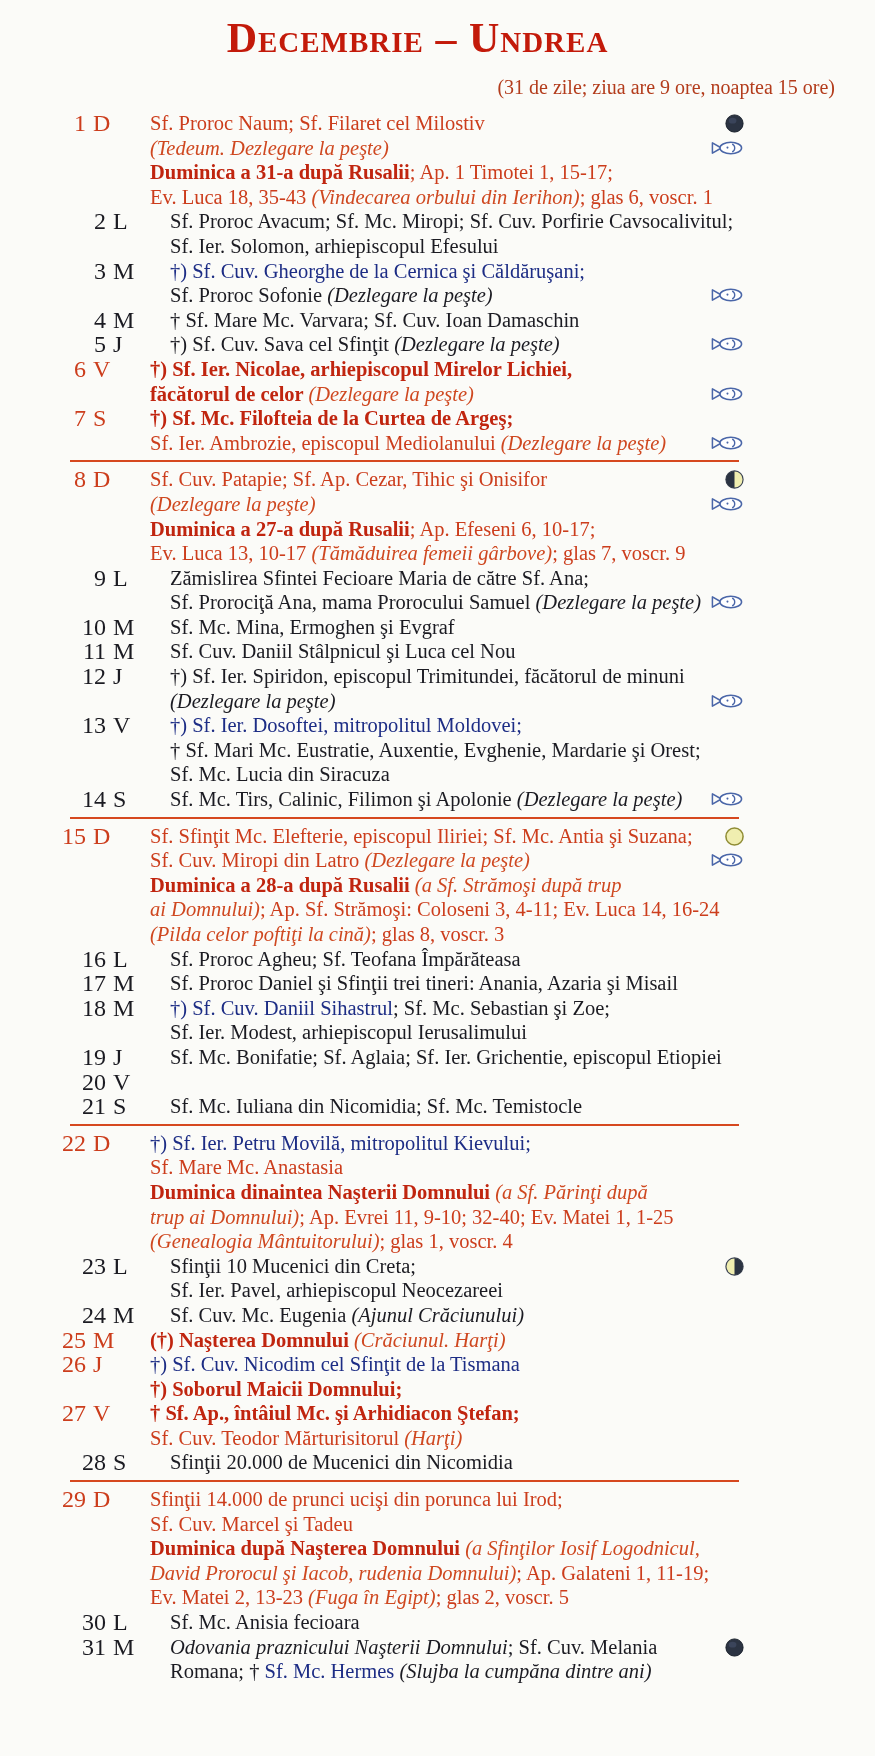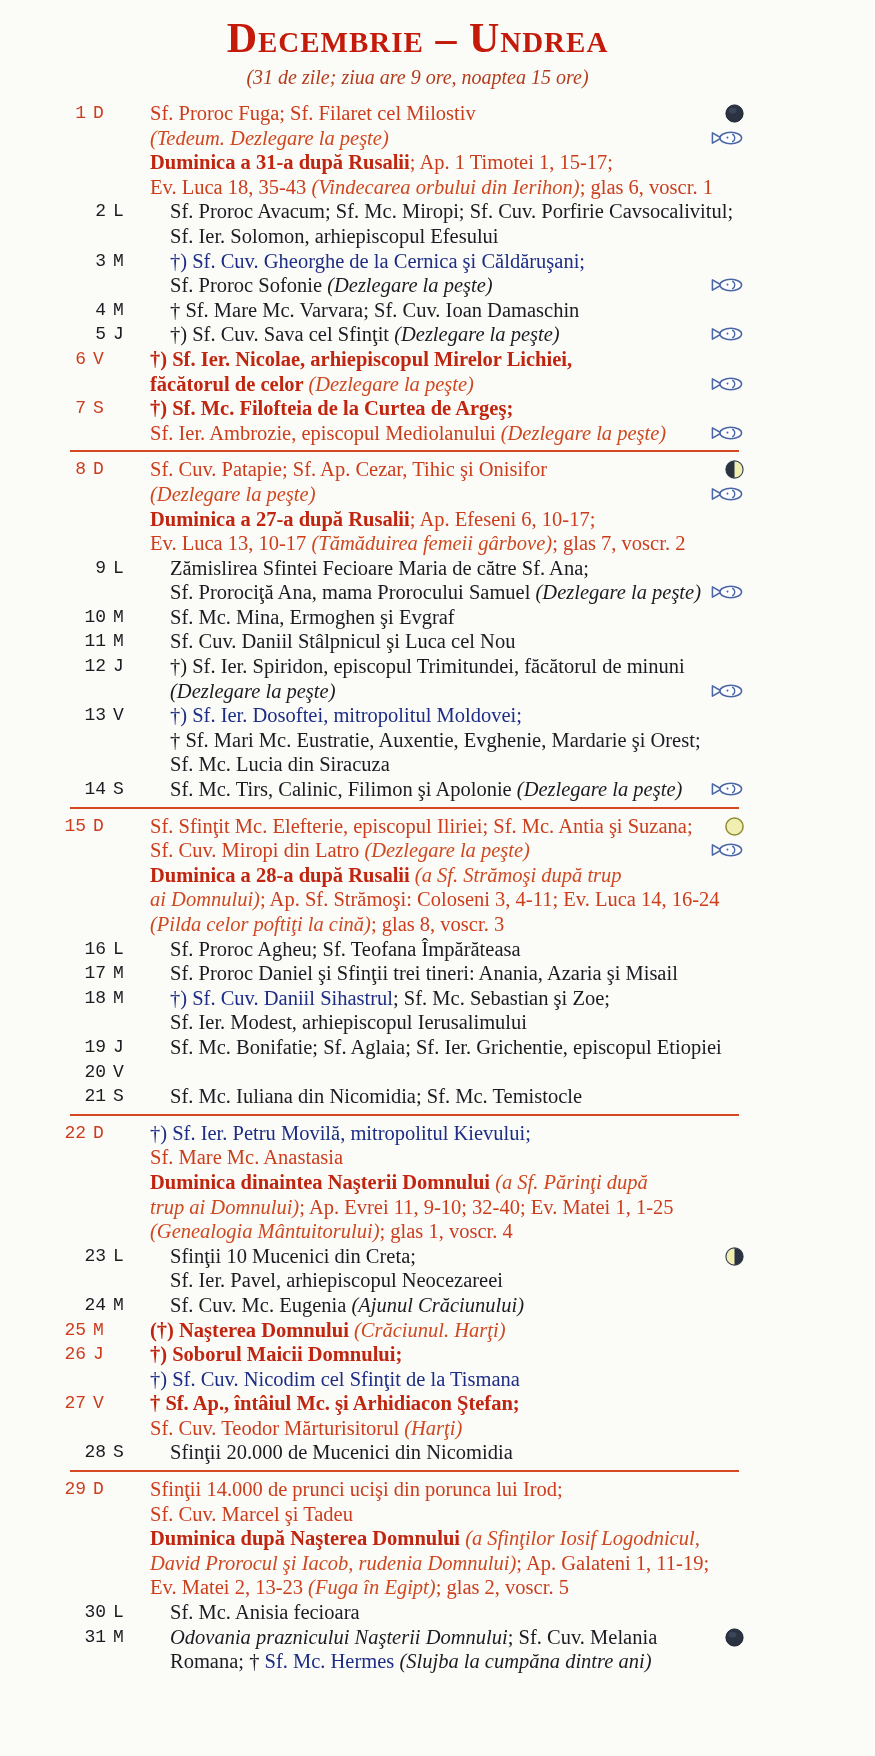--- a/index.html
+++ b/index.html
@@ -14,38 +14,37 @@
   header{ text-align:center; padding-top:14px; }
   h1{
     margin:0;
     font-variant:small-caps;
     font-weight:bold;
     font-size:42px;
     letter-spacing:1px;
     color:var(--title-red);
   }
   .subtitle{
-    margin-top:4px;
-    font-style:italic;
+    margin-top:14px;
     font-size:20px;
     color:var(--sub-red);
+    text-align:right;
   }
   main{ margin-top:12px; }
   .row{
     display:flex;
     padding-left:58px;
     padding-right:84px;
   }
   .day{
     flex:none;
     width:92px;
-    font-size:18px;
+    font-size:24px;
     line-height:24.6px;
     white-space:nowrap;
-    font-family:Liberation Mono, monospace;
   }
   .day .num{ display:inline-block; width:28px; text-align:right; }
   .day .dow{ margin-left:7px; }
   .day.red{ color:var(--red); }
   .day.black{ color:var(--black);margin-left:20px; }
   .lines{ flex:1; min-width:0; }
   .line{
     position:relative;
     font-size:20.5px;
     line-height:24.6px;
@@ -75,21 +74,21 @@
 
 <div class="page">
   <header>
     <h1>Decembrie – Undrea</h1>
     <div class="subtitle">(31 de zile; ziua are 9 ore, noaptea 15 ore)</div>
   </header>
   <main id="entries">
       <div class="row">
         <div class="day red"><span class="num">1</span><span class="dow">D</span></div>
         <div class="lines">
-          <div class="line"><span class="s-r">Sf. Proroc Fuga; Sf. Filaret cel Milostiv</span><svg viewBox="0 0 22 22" class="icon-moon">
+          <div class="line"><span class="s-r">Sf. Proroc Naum; Sf. Filaret cel Milostiv</span><svg viewBox="0 0 22 22" class="icon-moon">
               <circle cx="11" cy="11" r="9" fill="#2b3342" stroke="#131a26" stroke-width="1"></circle>
               <ellipse cx="9" cy="8" rx="4" ry="3" fill="#44506a" opacity="0.6"></ellipse>
             </svg></div>
           <div class="line"><span class="s-ri">(Tedeum. Dezlegare la peşte)</span><svg viewBox="0 0 34 16" class="icon-fish">
               <path d="M11 8 L1.5 2.5 L1.5 13.5 Z" fill="none" stroke="#4a66a8" stroke-width="1.6" stroke-linejoin="round"></path>
               <ellipse cx="21" cy="8" rx="11.5" ry="6" fill="#ffffff" stroke="#4a66a8" stroke-width="1.6"></ellipse>
               <path d="M22.5 3.8 A4.6 4.6 0 0 1 22.5 12.2" fill="none" stroke="#4a66a8" stroke-width="1.4"></path>
               <circle cx="17.5" cy="7.6" r="1.1" fill="#4a66a8"></circle>
             </svg></div>
           <div class="line"><span class="s-rb">Duminica a 31-a după Rusalii</span><span class="s-r">; Ap. 1 Timotei 1, 15-17;</span></div>
@@ -164,21 +163,21 @@
               <circle cx="11" cy="11" r="9" fill="#f0eeb0" stroke="#3a4252" stroke-width="1.2"></circle>
               <path d="M11 2 A9 9 0 0 0 11 20 Z" fill="#2b3342"></path>
             </svg></div>
           <div class="line"><span class="s-ri">(Dezlegare la peşte)</span><svg viewBox="0 0 34 16" class="icon-fish">
               <path d="M11 8 L1.5 2.5 L1.5 13.5 Z" fill="none" stroke="#4a66a8" stroke-width="1.6" stroke-linejoin="round"></path>
               <ellipse cx="21" cy="8" rx="11.5" ry="6" fill="#ffffff" stroke="#4a66a8" stroke-width="1.6"></ellipse>
               <path d="M22.5 3.8 A4.6 4.6 0 0 1 22.5 12.2" fill="none" stroke="#4a66a8" stroke-width="1.4"></path>
               <circle cx="17.5" cy="7.6" r="1.1" fill="#4a66a8"></circle>
             </svg></div>
           <div class="line"><span class="s-rb">Duminica a 27-a după Rusalii</span><span class="s-r">; Ap. Efeseni 6, 10-17;</span></div>
-          <div class="line"><span class="s-r">Ev. Luca 13, 10-17 </span><span class="s-ri">(Tămăduirea femeii gârbove)</span><span class="s-r">; glas 7, voscr. 2</span></div>
+          <div class="line"><span class="s-r">Ev. Luca 13, 10-17 </span><span class="s-ri">(Tămăduirea femeii gârbove)</span><span class="s-r">; glas 7, voscr. 9</span></div>
         </div>
       </div>
       <div class="row">
         <div class="day black"><span class="num">9</span><span class="dow">L</span></div>
         <div class="lines">
           <div class="line"><span class="s-k">Zămislirea Sfintei Fecioare Maria de către Sf. Ana;</span></div>
           <div class="line"><span class="s-k">Sf. Prorociţă Ana, mama Prorocului Samuel </span><span class="s-ki">(Dezlegare la peşte)</span><svg viewBox="0 0 34 16" class="icon-fish">
               <path d="M11 8 L1.5 2.5 L1.5 13.5 Z" fill="none" stroke="#4a66a8" stroke-width="1.6" stroke-linejoin="round"></path>
               <ellipse cx="21" cy="8" rx="11.5" ry="6" fill="#ffffff" stroke="#4a66a8" stroke-width="1.6"></ellipse>
               <path d="M22.5 3.8 A4.6 4.6 0 0 1 22.5 12.2" fill="none" stroke="#4a66a8" stroke-width="1.4"></path>
@@ -310,22 +309,22 @@
       </div>
       <div class="row">
         <div class="day red"><span class="num">25</span><span class="dow">M</span></div>
         <div class="lines">
           <div class="line"><span class="s-rb">(†) Naşterea Domnului </span><span class="s-ri">(Crăciunul. Harţi)</span></div>
         </div>
       </div>
       <div class="row">
         <div class="day red"><span class="num">26</span><span class="dow">J</span></div>
         <div class="lines">
+          <div class="line"><span class="s-nb">†) Sf. Cuv. Nicodim cel Sfinţit de la Tismana</span></div>
           <div class="line"><span class="s-rb">†) Soborul Maicii Domnului;</span></div>
-          <div class="line"><span class="s-nb">†) Sf. Cuv. Nicodim cel Sfinţit de la Tismana</span></div>
         </div>
       </div>
       <div class="row">
         <div class="day red"><span class="num">27</span><span class="dow">V</span></div>
         <div class="lines">
           <div class="line"><span class="s-rb">† Sf. Ap., întâiul Mc. şi Arhidiacon Ştefan;</span></div>
           <div class="line"><span class="s-r">Sf. Cuv. Teodor Mărturisitorul </span><span class="s-ri">(Harţi)</span></div>
         </div>
       </div>
       <div class="row">

